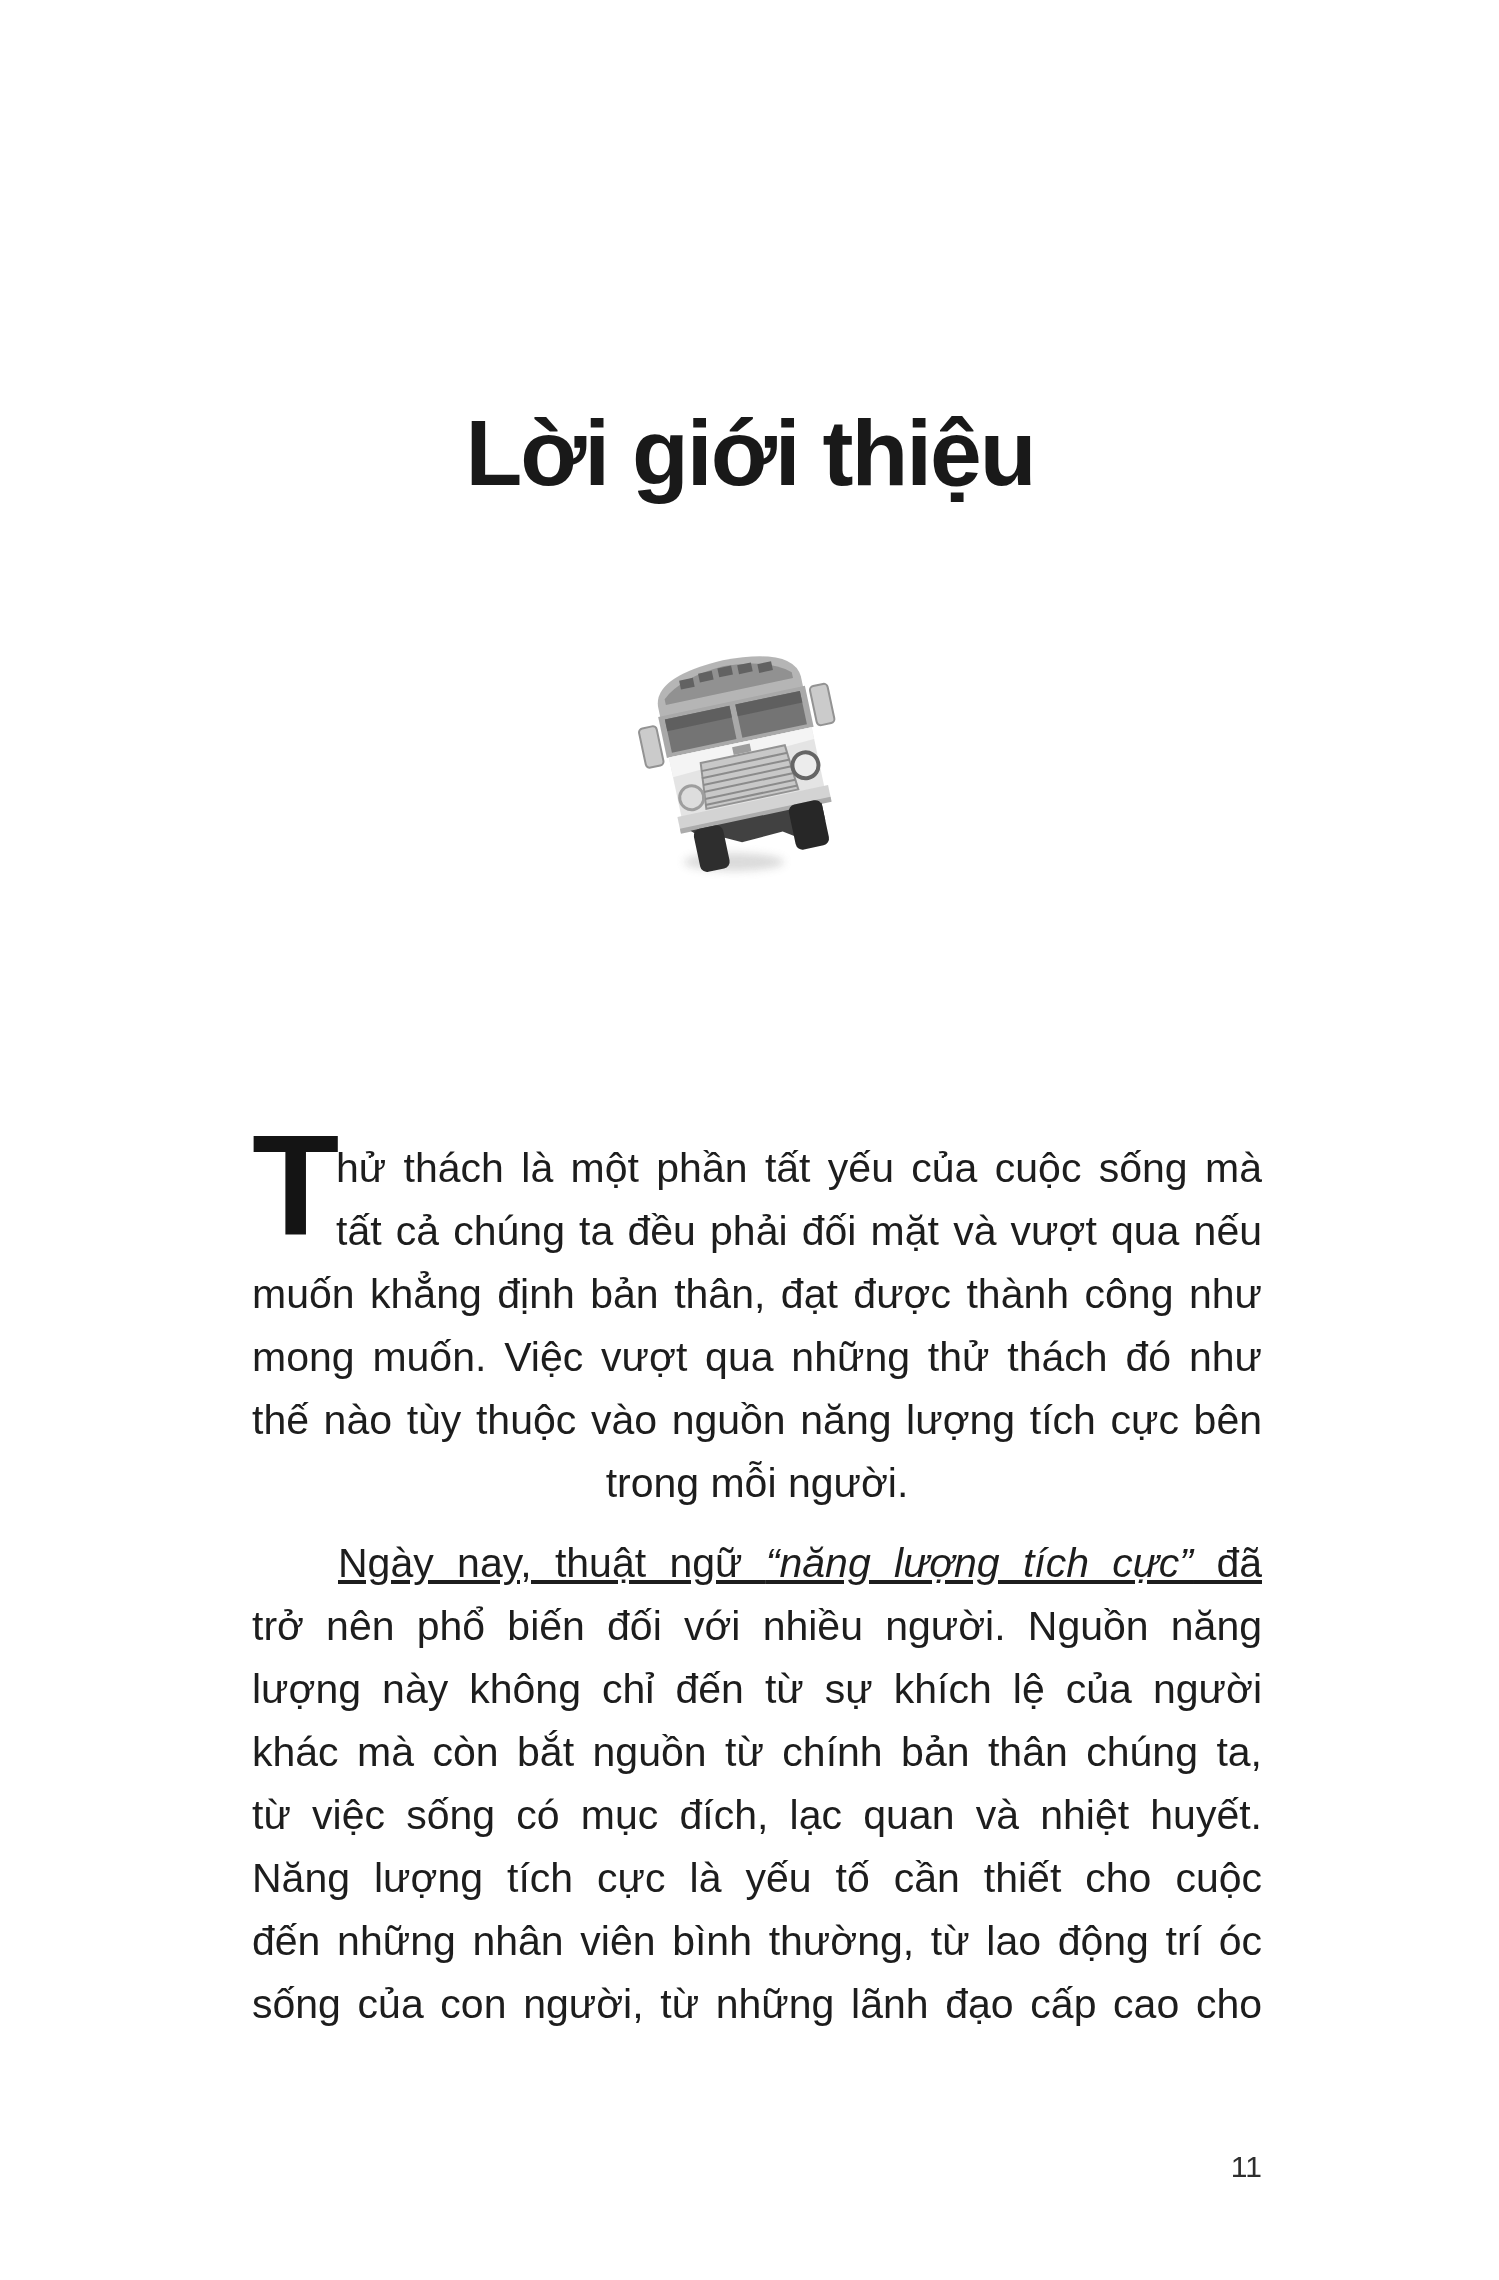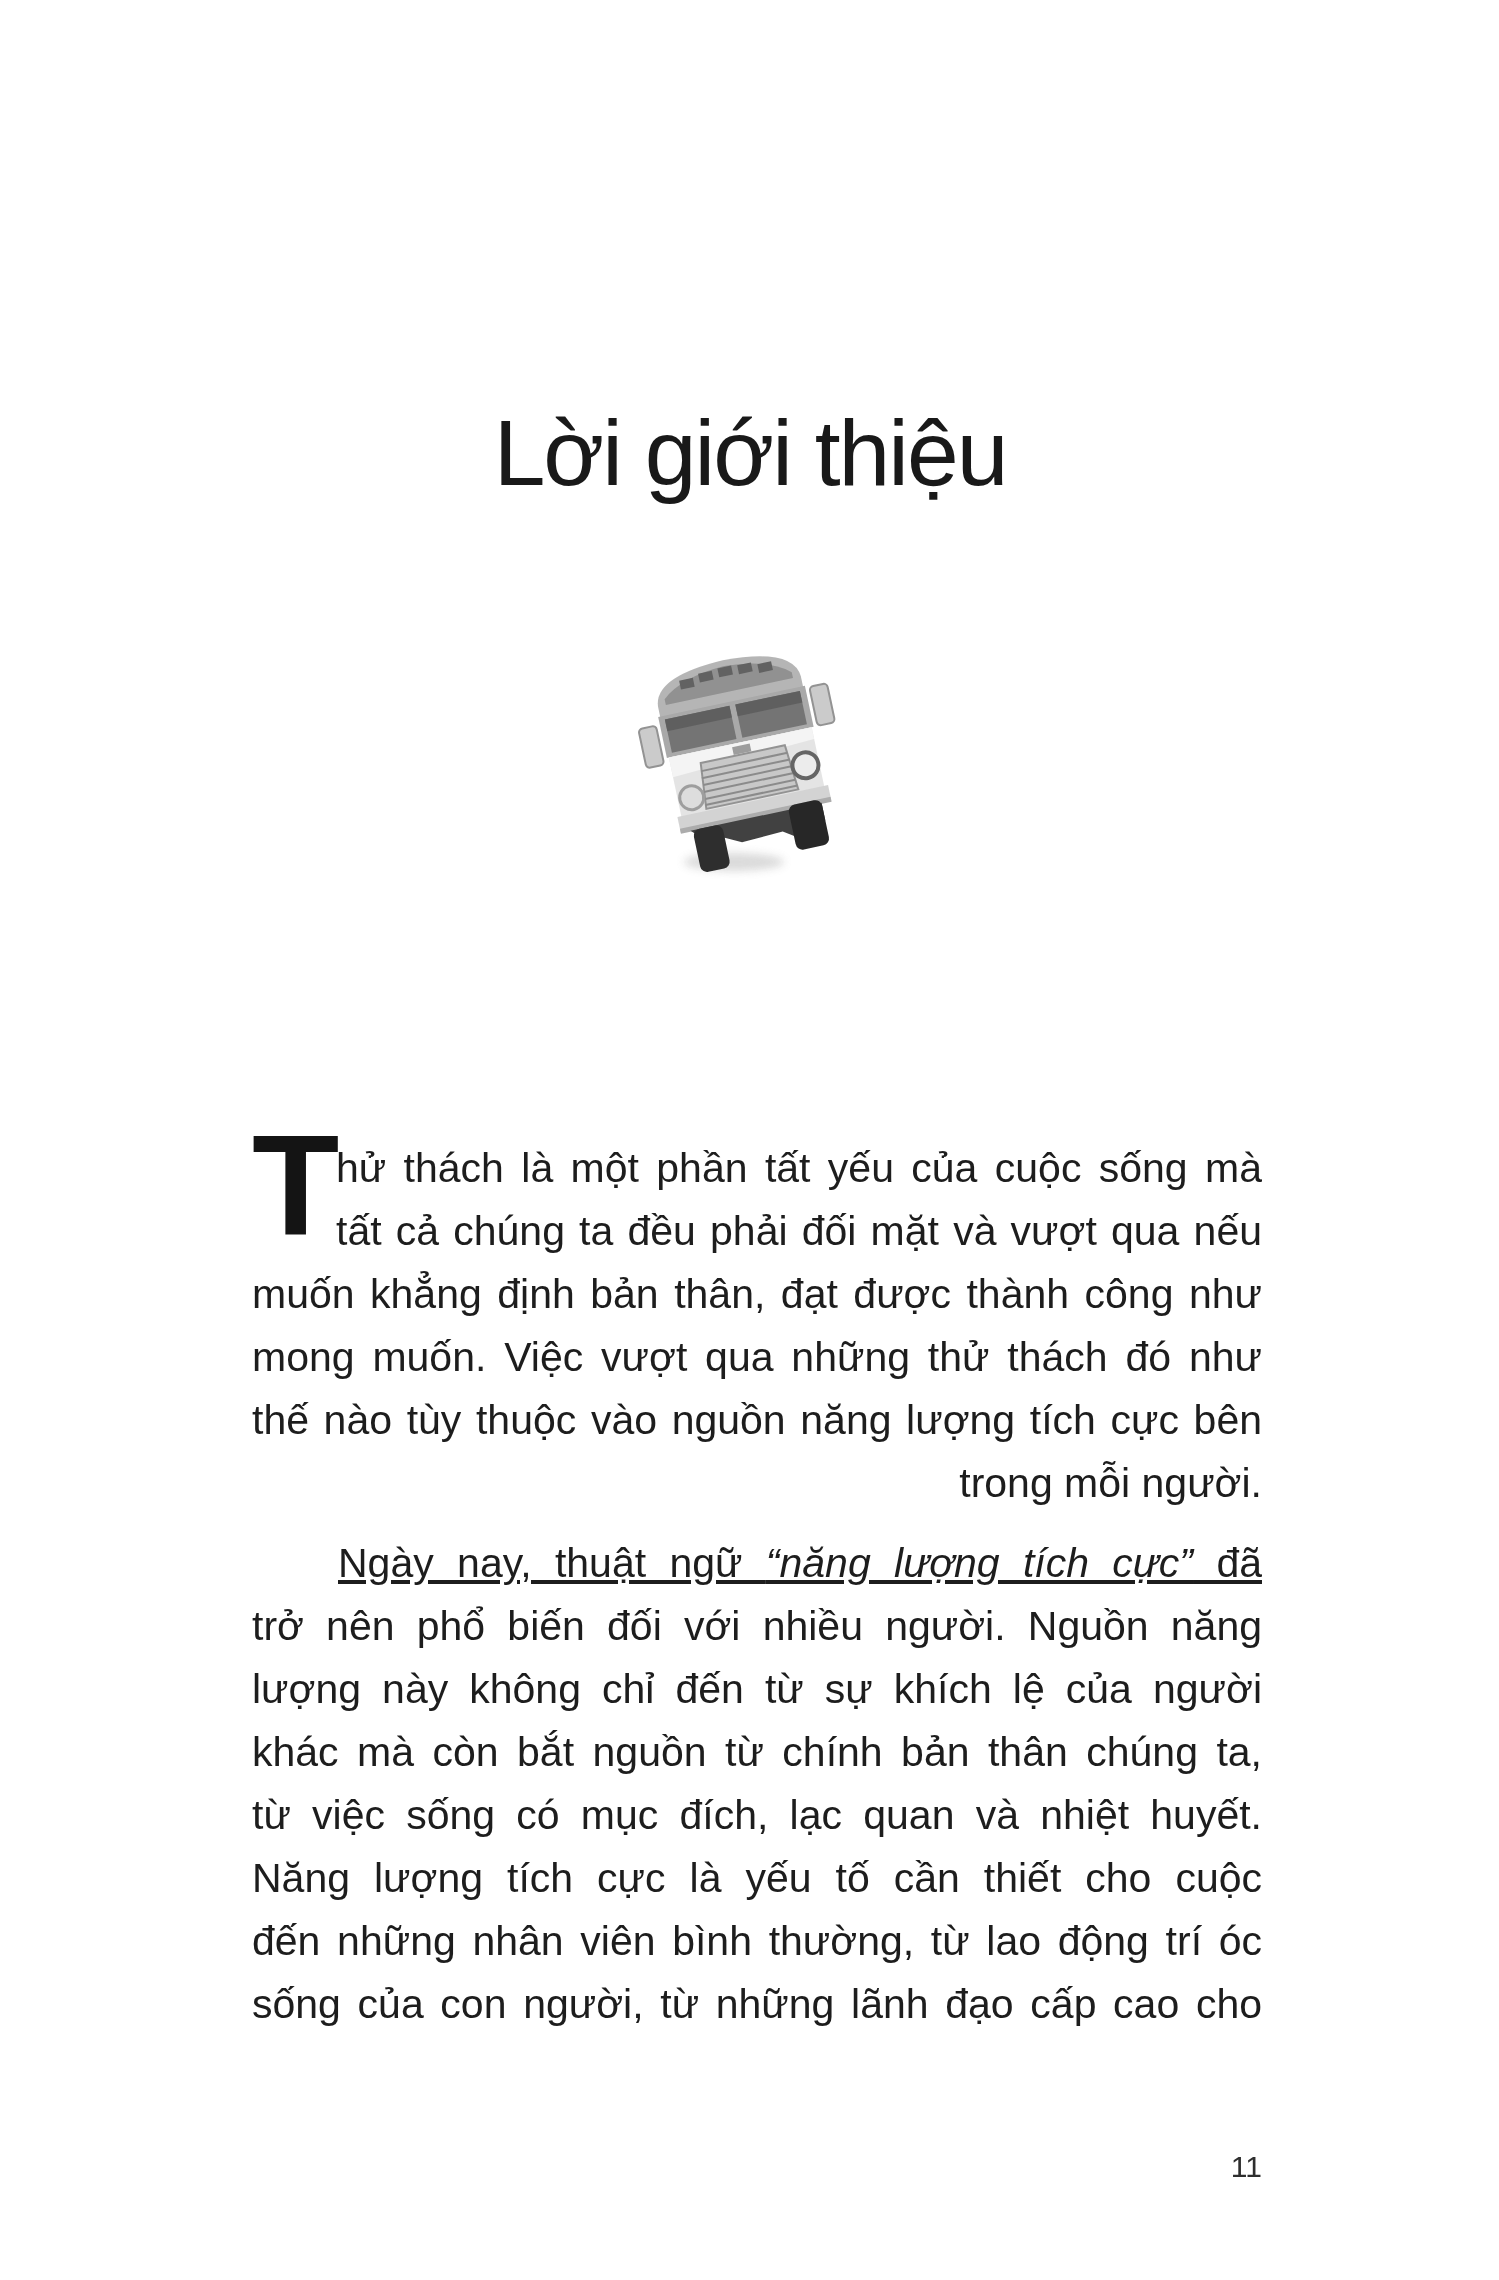--- a/index.html
+++ b/index.html
@@ -14,21 +14,21 @@
   }
   .title {
     position: absolute;
     top: 407px;
     left: 230px;
     width: 1040px;
     margin: 0;
     text-align: center;
     font-size: 93px;
     line-height: 1;
-    font-weight: 400;
+    font-weight: 700;
     letter-spacing: -2px;
     color: #191919;
   }
   .bus-wrap {
     position: absolute;
     left: 638px;
     top: 648px;
     width: 212px;
     height: 232px;
   }
@@ -38,21 +38,21 @@
     left: 252px;
     top: 1137px;
     width: 1010px;
     font-size: 41px;
     line-height: 63px;
     color: #1d1d1d;
   }
   .line {
     height: 63px;
     overflow: hidden;
-    text-align: right;
+    text-align: center;
   }
   .jl {
     text-align: justify;
     text-align-last: justify;
     text-justify: inter-word;
   }
   .dropcap {
     position: absolute;
     left: 0;
     top: -23px;

